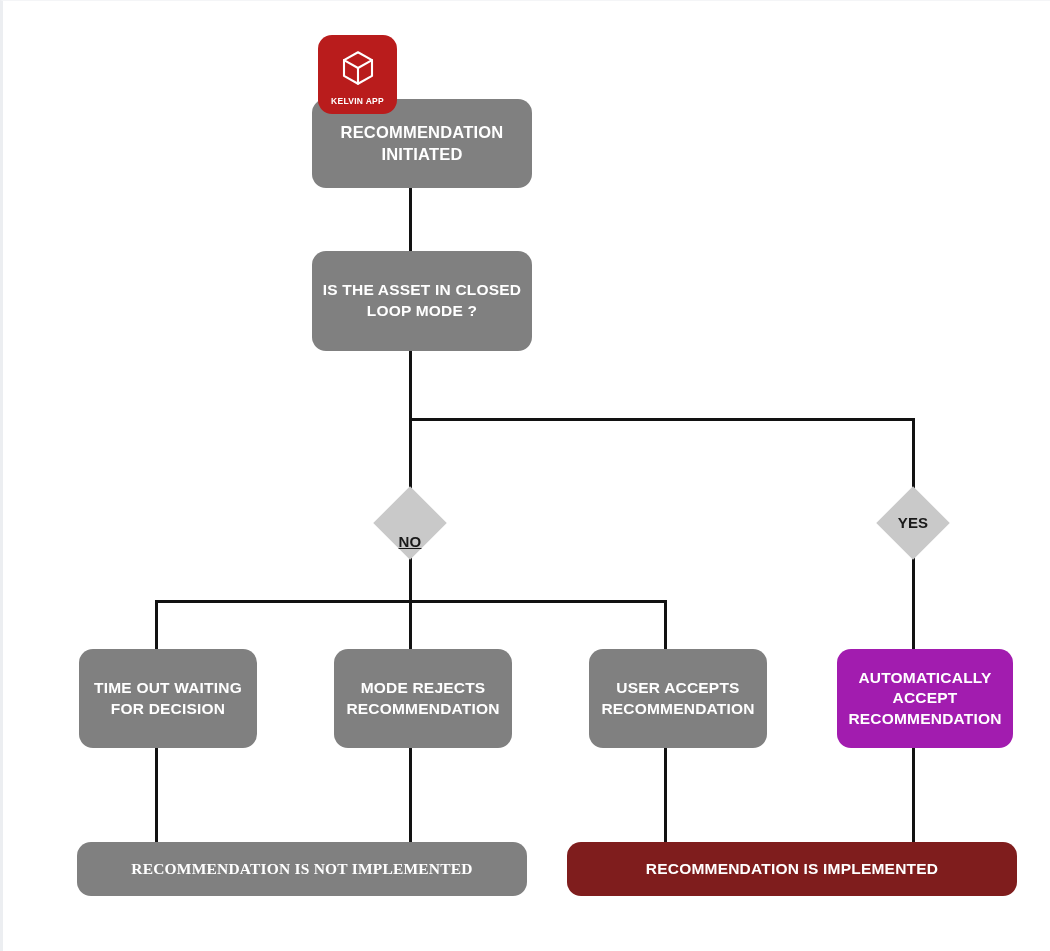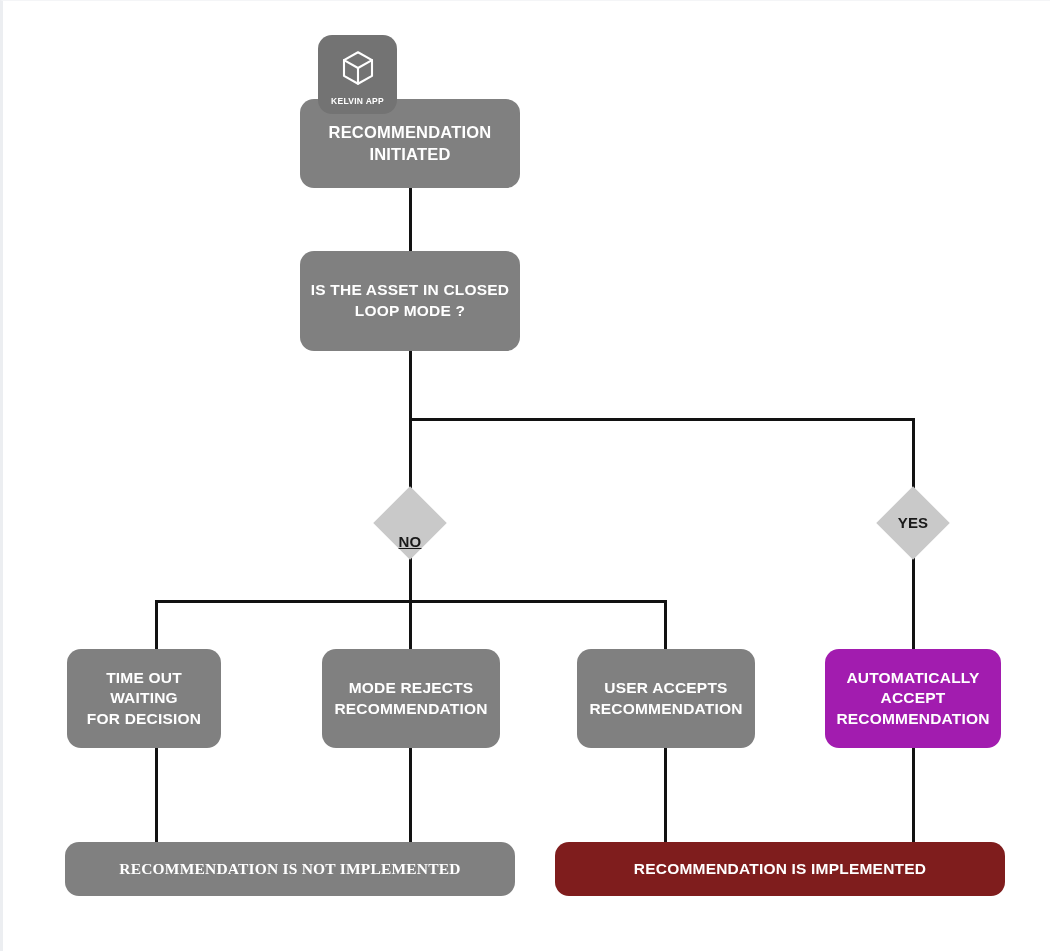--- a/index.html
+++ b/index.html
@@ -39,38 +39,39 @@
     display: flex;
     align-items: center;
     justify-content: center;
     text-align: center;
     border-radius: 14px;
     color: #ffffff;
     font-weight: bold;
     letter-spacing: 0.2px;
     line-height: 1.33;
     z-index: 5;
+    margin-left: 12px;
   }
   .node.gray  { background: #808080; }
   .node.blue  { background: #a21caf; }
   .node.green { background: #7f1d1d; }
 
   .node-text {
     display: block;
     padding: 0 10px;
     white-space: pre-line;
   }
 
   
   .badge {
     position: absolute;
     width: 79px;
     height: 79px;
     border-radius: 14px;
-    background: #737373;
+    background: #b91c1c;
     z-index: 6;
     display: flex;
     flex-direction: column;
     align-items: center;
     justify-content: flex-start;
   }
   .badge .glyph {
     margin-top: 12px;
     width: 42px;
     height: 42px;
@@ -161,21 +162,21 @@
     <span class="node-text">IS THE ASSET IN CLOSED
 LOOP MODE ?</span>
   </div>
 
   <div class="diamond" style="left:381px; top:496px;"></div>
   <div class="diamond-label" style="left:367px; top:532px;text-decoration:underline;">NO</div>
 
   <div class="diamond" style="left:884px; top:496px;"></div>
   <div class="diamond-label" style="left:870px; top:513px;">YES</div>
 
-  <div class="node gray" style="left:64px; top:648px; width:154px; height:99px; font-size:15.5px;">
+  <div class="node gray" style="left:64px; top:648px; width:178px; height:99px; font-size:15.5px;">
     <span class="node-text">TIME OUT WAITING
 FOR DECISION</span>
   </div>
 
   <div class="node gray" style="left:319px; top:648px; width:178px; height:99px; font-size:15.5px;">
     <span class="node-text">MODE REJECTS
 RECOMMENDATION</span>
   </div>
 
   <div class="node gray" style="left:574px; top:648px; width:178px; height:99px; font-size:15.5px;text-align:center;">

